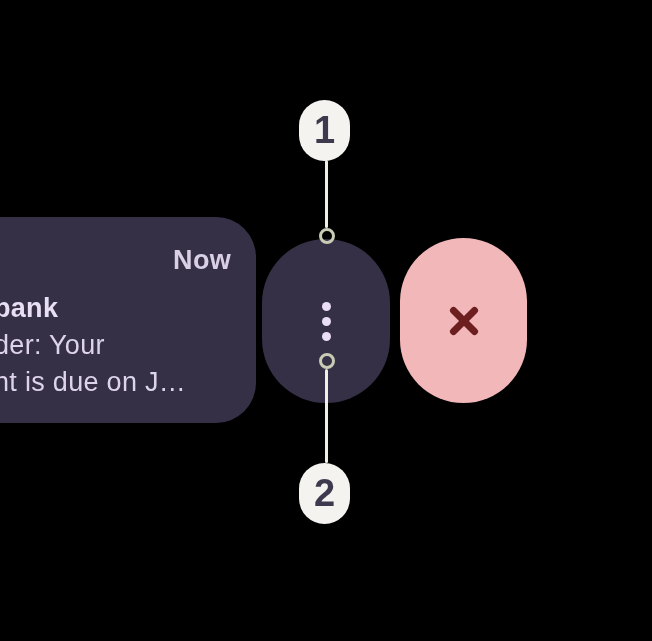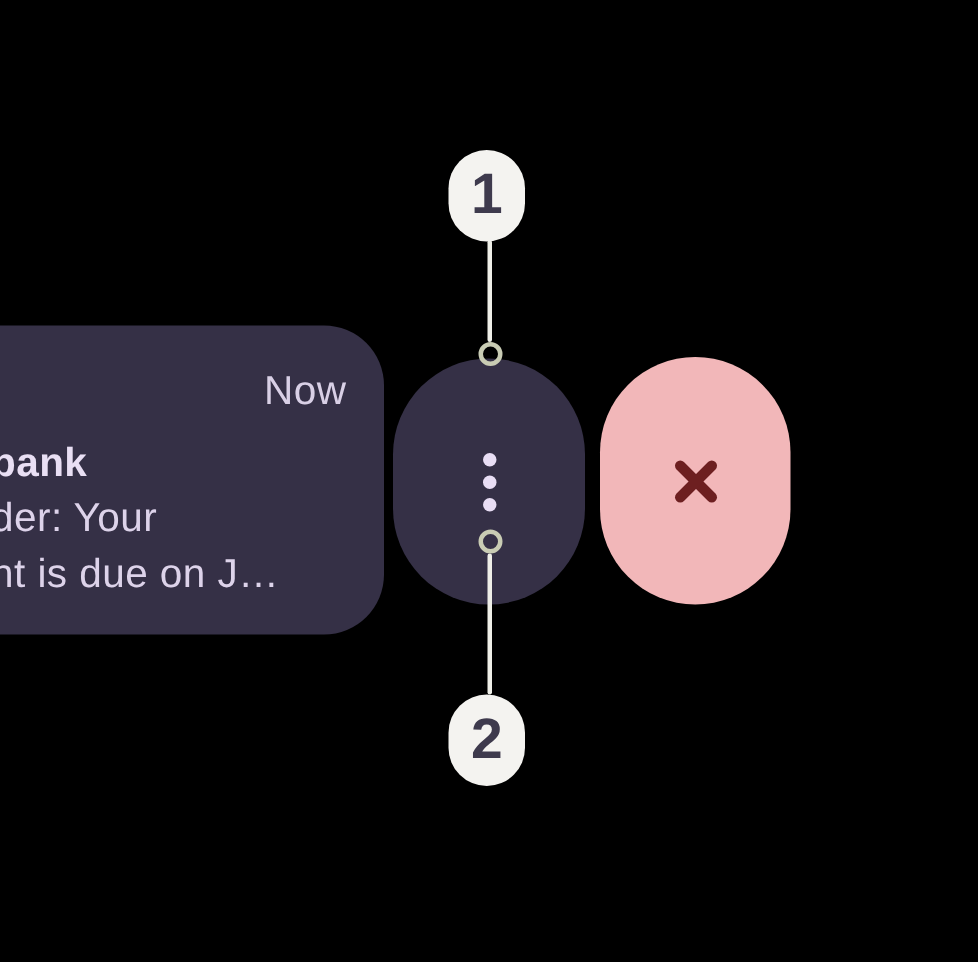--- a/index.html
+++ b/index.html
@@ -19,20 +19,21 @@
     background: var(--card-bg, #353046);
     border-radius: 40px;
     overflow: hidden;
     z-index: 1;
   }
   .notif-time {
     position: absolute; right: 25px; top: 27px;
     font-size: 27px; line-height: 32px;
     color: var(--time-text, #d9d0e6);
     letter-spacing: 0.3px;
+    font-weight: bold;
   }
   .notif-title {
     position: absolute; left: 38px; top: 74px;
     font-size: 27px; line-height: 34px; font-weight: bold;
     color: var(--card-title, #e9dff4);
     letter-spacing: 0.3px;
     white-space: nowrap;
   }
   .notif-line { 
     position: absolute; left: 38px;

